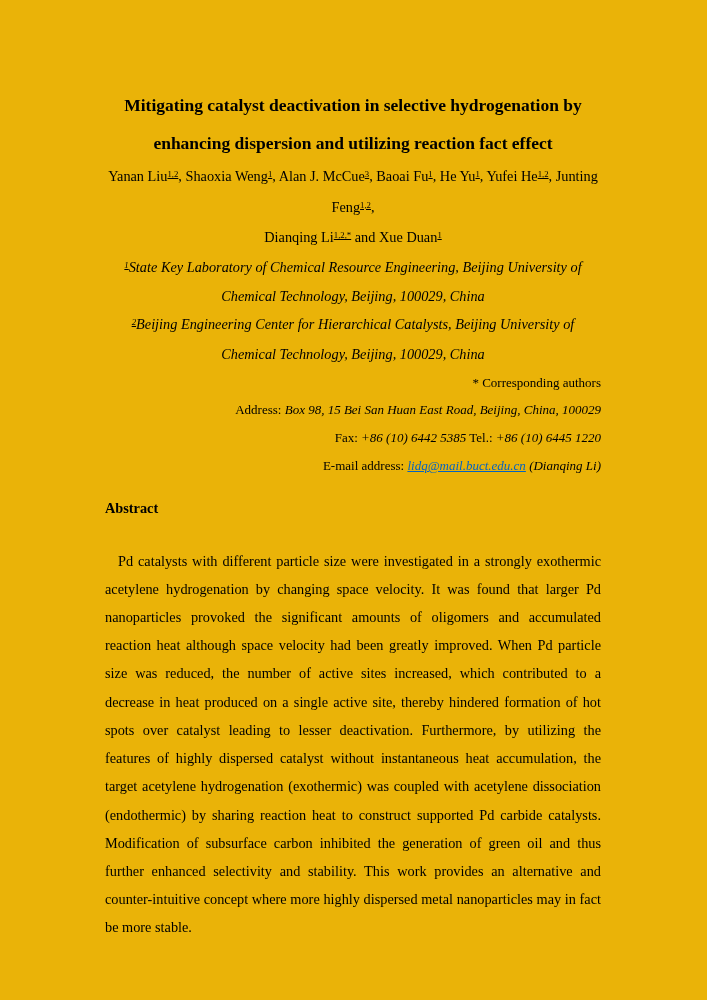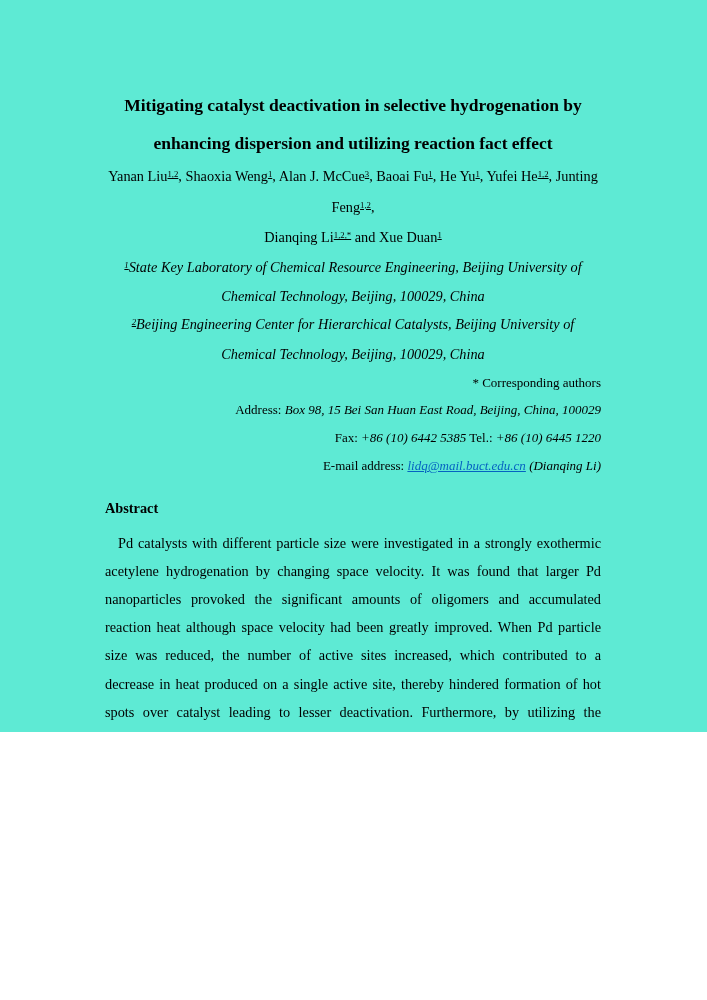--- a/index.html
+++ b/index.html
@@ -3,22 +3,22 @@
 <meta charset="utf-8">
 <style>
   html, body {
     margin: 0;
     padding: 0;
     background: #ffffff;
   }
   .page {
     position: relative;
     width: 707px;
-    height: 732px;
-    background: #5eead4;
+    height: 1000px;
+    background: #eab308;
     overflow: hidden;
     font-family: "Liberation Serif", "DejaVu Serif", serif;
     color: #000000;
   }
   .content {
     position: absolute;
     left: 105px;
     top: 86px;
     width: 496px;
   }
@@ -66,21 +66,21 @@
     font-weight: bold;
     line-height: 27.8px;
     margin-top: 15px;
     text-align: left;
   }
   .abstract-para {
     font-size: 14.3px;
     line-height: 28.2px;
     text-align: justify;
     text-indent: 13px;
-    margin-top: 6px;
+    margin-top: 24px;
   }
 </style>
 </head>
 <body>
 
 <div class="page">
   <div class="content">
 
     <div class="title">
       <div>Mitigating catalyst deactivation in selective hydrogenation by</div>

